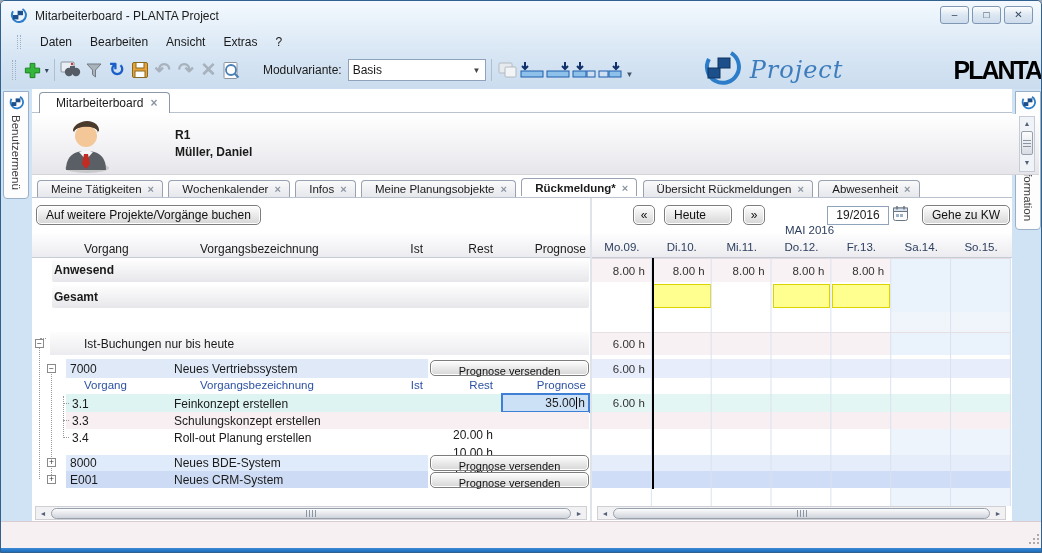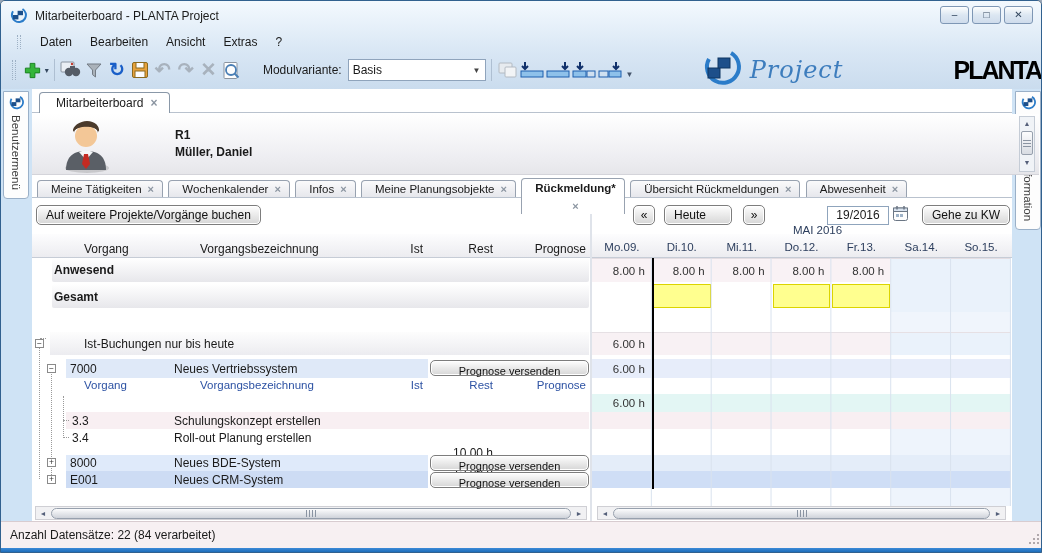--- a/index.html
+++ b/index.html
@@ -60,21 +60,21 @@
   .user-id { position:absolute; left:143px; top:14px; font-weight:bold; }
   .user-name { position:absolute; left:143px; top:31px; font-weight:bold; }
   .vscroll { position:absolute; right:4px; top:2px; width:16px; height:56px; background:#f0f3f7; border:1px solid #c5ccd6; }
   .vs-arrow { height:13px; text-align:center; font-size:7px; color:#55607a; line-height:13px; }
   .vs-thumb { margin:1px; height:24px; border:1px solid #97a0ad; border-radius:2px; background:linear-gradient(#fcfcfd,#d8dce3); display:flex; align-items:center; justify-content:center; }
   .vs-grip { width:8px; height:7px; background:repeating-linear-gradient(#8a94a2 0 1px, transparent 1px 3px); }
 
   .subtab-bar { position:absolute; left:0; top:88px; width:980px; height:21px; border-bottom:1px solid #b9c2ce; padding-left:5px; }
   .stab { display:inline-flex; align-items:center; gap:6px; border:1px solid #98a2b0; border-bottom:none; border-radius:4px 4px 0 0;
           background:linear-gradient(#fafafb,#e6e7ec); padding:2px 8px 2px 13px; margin-right:2px; position:relative; top:2px; font-size:11.5px; }
-  .stab.active { background:#fff; font-weight:bold; top:1px; padding-top:3px; z-index:2;flex-direction:column; }
+  .stab.active { background:#fff; font-weight:bold; top:1px; padding-top:3px; z-index:2; }
   .stab .tab-close { font-size:11px; }
 
   
   .module { position:absolute; left:0; top:109px; width:980px; height:323px; background:#fff; }
   .btn3d { background:linear-gradient(#fefefe,#e2e2e2 70%, #d6d6d6); border:1px solid #7d7d7d; border-radius:5px;
            box-shadow:0 0 0 1px #fff inset; padding:2px 9px; font-size:12px; color:#111; }
   .book-btn { position:absolute; left:4px; top:7px; }
   .nav-prev { position:absolute; left:601px; top:7px; width:22px; text-align:center; padding:2px 0; }
   .nav-today { position:absolute; left:632px; top:7px; width:68px; text-align:left; padding-left:9px; }
   .nav-next { position:absolute; left:711px; top:7px; width:22px; text-align:center; padding:2px 0; }
@@ -107,21 +107,21 @@
   .sendbtn { position:absolute; right:1px; top:1px; width:159px; height:16px; font-size:11px; line-height:13px;
              padding:4px; text-align:center; }
 
   .subhdr span { position:absolute; color:#2d52a3; font-size:11.5px; top:1px; }
 
   .editcell { position:absolute; right:0; top:-1px; width:89px; height:20px; background:#cde1f6;
               border:2px solid #3f7fd6; display:flex; align-items:center; justify-content:flex-end; padding-right:3px; }
   .caret { display:inline-block; width:1px; height:12px; background:#000; margin:0 1px; }
 
   
-  .month-row { position:absolute; left:16px; top:26px; width:419px; text-align:center; color:#2c3e5d; font-size:11.5px; }
+  .month-row { position:absolute; left:8px; top:26px; width:419px; text-align:center; color:#2c3e5d; font-size:11.5px; }
   .dayheader { position:absolute; left:0; top:43px; width:419px; height:17px; display:grid; grid-template-columns:repeat(7,1fr); }
   .dayheader span { text-align:center; color:#2c3e5d; font-size:11.5px; }
   .gridlines { position:absolute; left:0; top:60px; width:419px; height:248px; pointer-events:none; z-index:2;
                background-image:linear-gradient(to right, transparent calc(100% - 1px), #d9e2ee 0);
                background-size:calc(100%/7) 100%; }
   .crow { position:absolute; left:0; width:419px; display:grid; grid-template-columns:repeat(7,1fr); z-index:1; }
   .crow span { position:relative; z-index:3; text-align:right; padding-right:7px; color:#333; align-self:center; font-size:11.5px; }
   .we-ov { position:absolute; right:0; top:0; bottom:0; width:120px; z-index:0; }
   .ycell { position:relative; z-index:3; margin:2px 1px 0; height:24px; background:#ffff8f; border:1px solid #dcd400; }
   .todayline { position:absolute; left:60px; top:60px; width:2px; height:231px; background:#000; z-index:5; }
@@ -410,20 +410,32 @@
           <div class="lrow subhdr" style="top:180px;height:16px;">
             <span style="left:52px;">Vorgang</span>
             <span style="left:168px;">Vorgangsbezeichnung</span>
             <span style="right:167px;">Ist</span>
             <span style="right:97px;">Rest</span>
             <span style="right:4px;">Prognose</span>
           </div>
 
           <div class="treeline" style="left:31px;top:198px;height:42px;"></div>
 
+          <div class="lrow" style="top:196px;height:18px;">
+            <div class="lrow-bg" style="left:34px;right:1px;background:#ddf4f2;"></div>
+            <div class="treestub" style="left:31px;top:9px;width:6px;"></div>
+            <span style="position:absolute;left:40px;top:3px;">3.1</span>
+            <span style="position:absolute;left:142px;top:3px;">Feinkonzept erstellen</span>
+            <span class="rightval" style="right:97px;">20.00 h</span>
+            <div class="editcell">
+              <span>35.00</span>
+              <span class="caret"></span>
+              <span>h</span>
+            </div>
+          </div>
 
           <div class="lrow" style="top:214px;height:17px;">
             <div class="lrow-bg" style="left:34px;right:1px;background:#f8eff2;"></div>
             <div class="treestub" style="left:31px;top:8px;width:6px;"></div>
             <span style="position:absolute;left:40px;top:2px;">3.3</span>
             <span style="position:absolute;left:142px;top:2px;">Schulungskonzept erstellen</span>
             <span class="rightval" style="right:97px;">10.00 h</span>
           </div>
 
           <div class="lrow" style="top:231px;height:17px;">
@@ -532,17 +544,16 @@
                 <div class="hs-grip"></div>
               </div>
             <div class="hs-arrow">►</div>
           </div>
         </div>
       </div>
     </div>
   </div>
 
   <div class="statusbar">
-    <span>Anzahl Datensätze: 22 (84 verarbeitet)</span>
     <div class="grip-corner"></div>
   </div>
   <div class="bottom-strip"></div>
 </div>
 
 </body></html>

